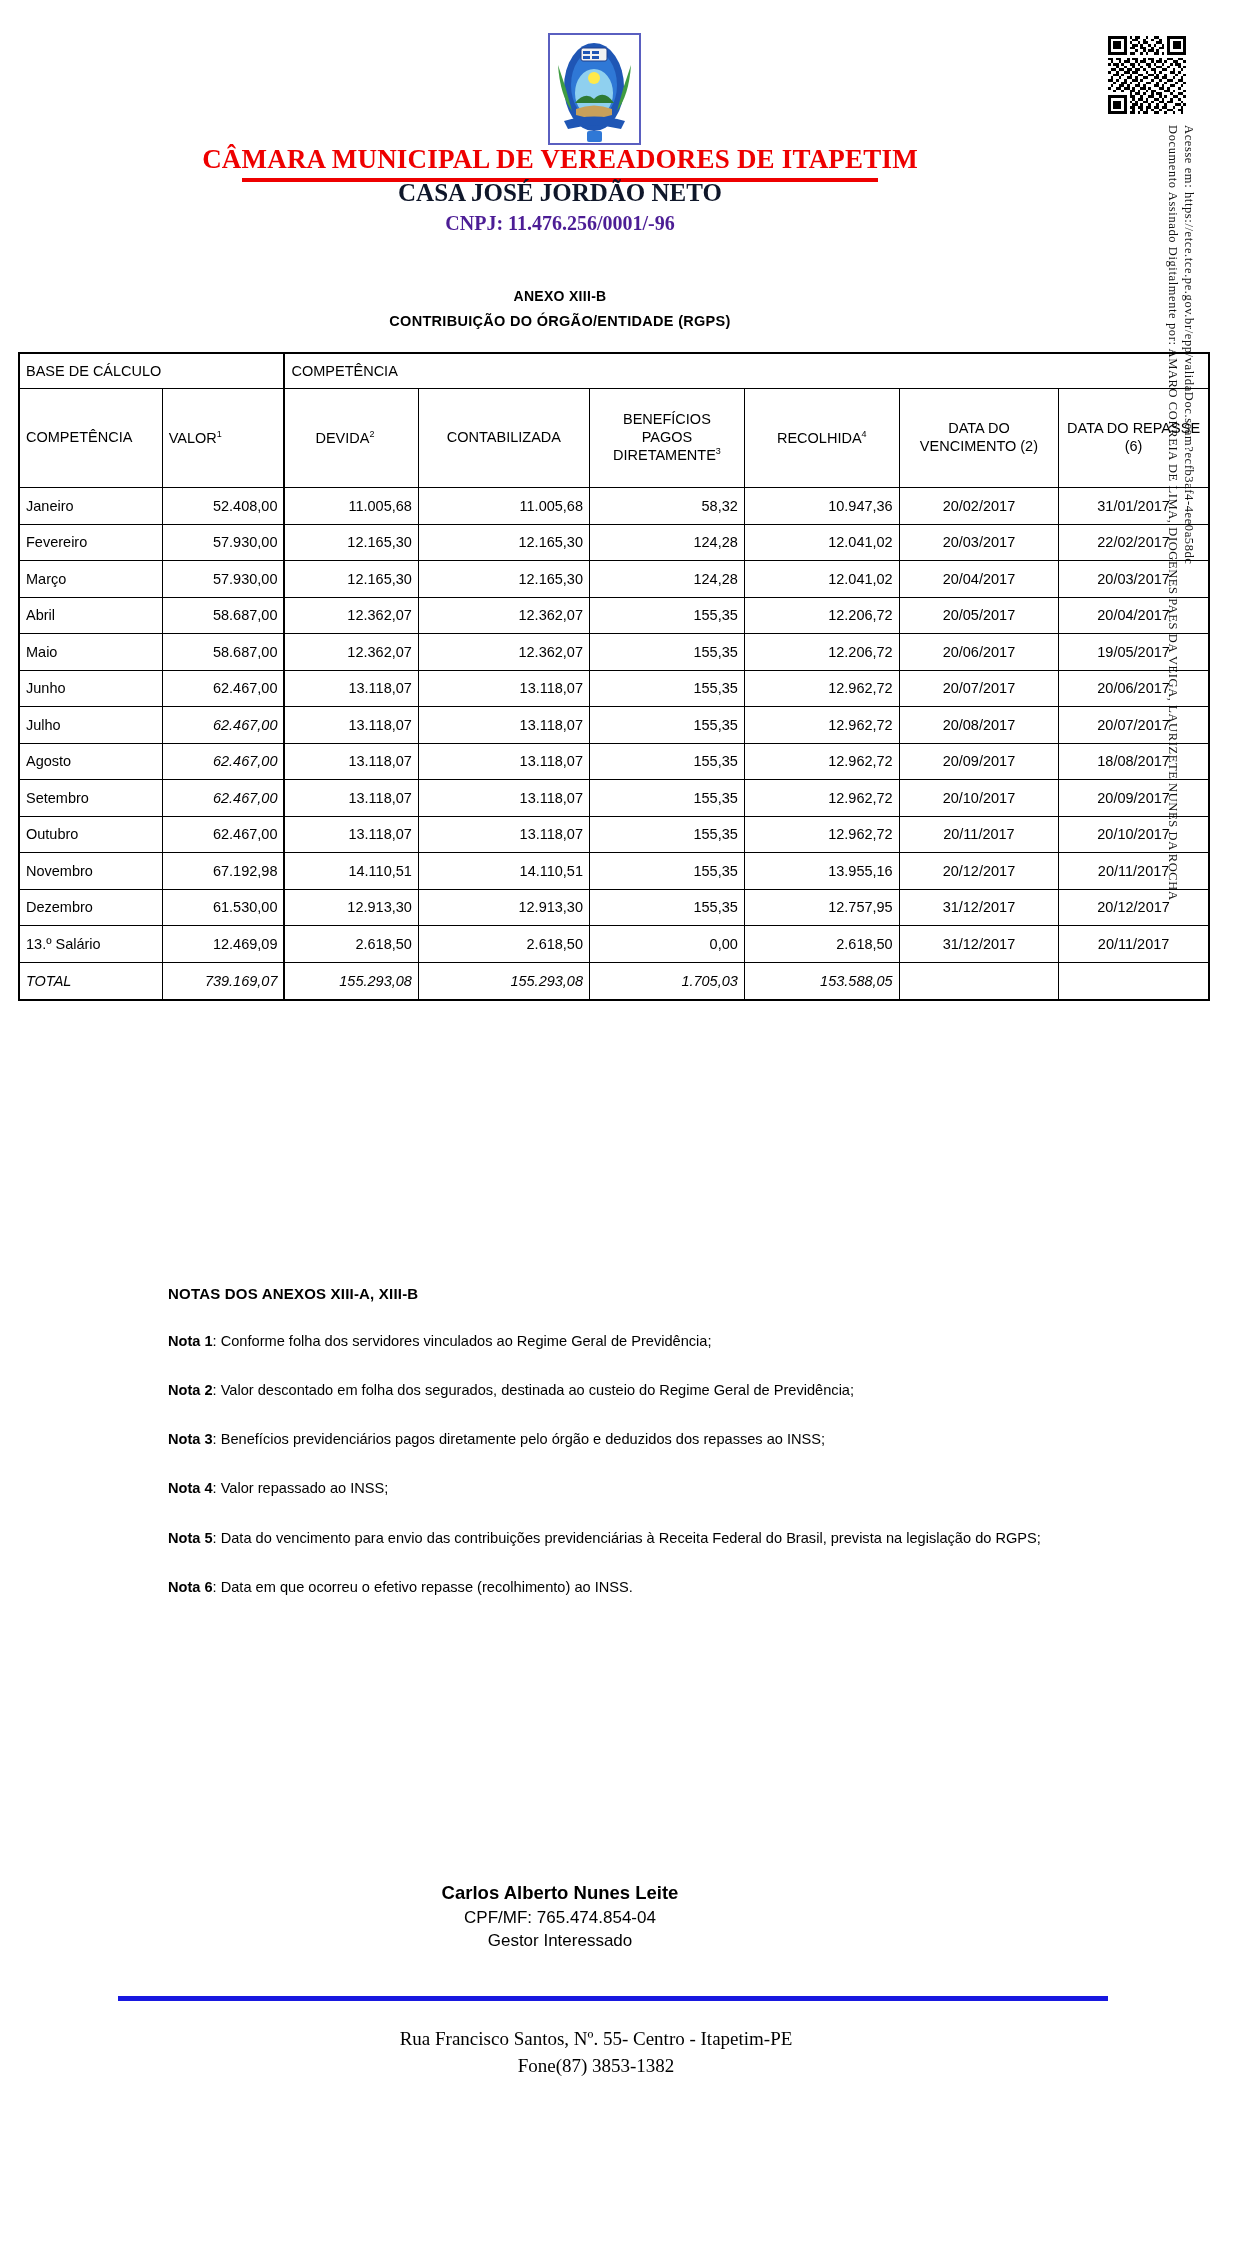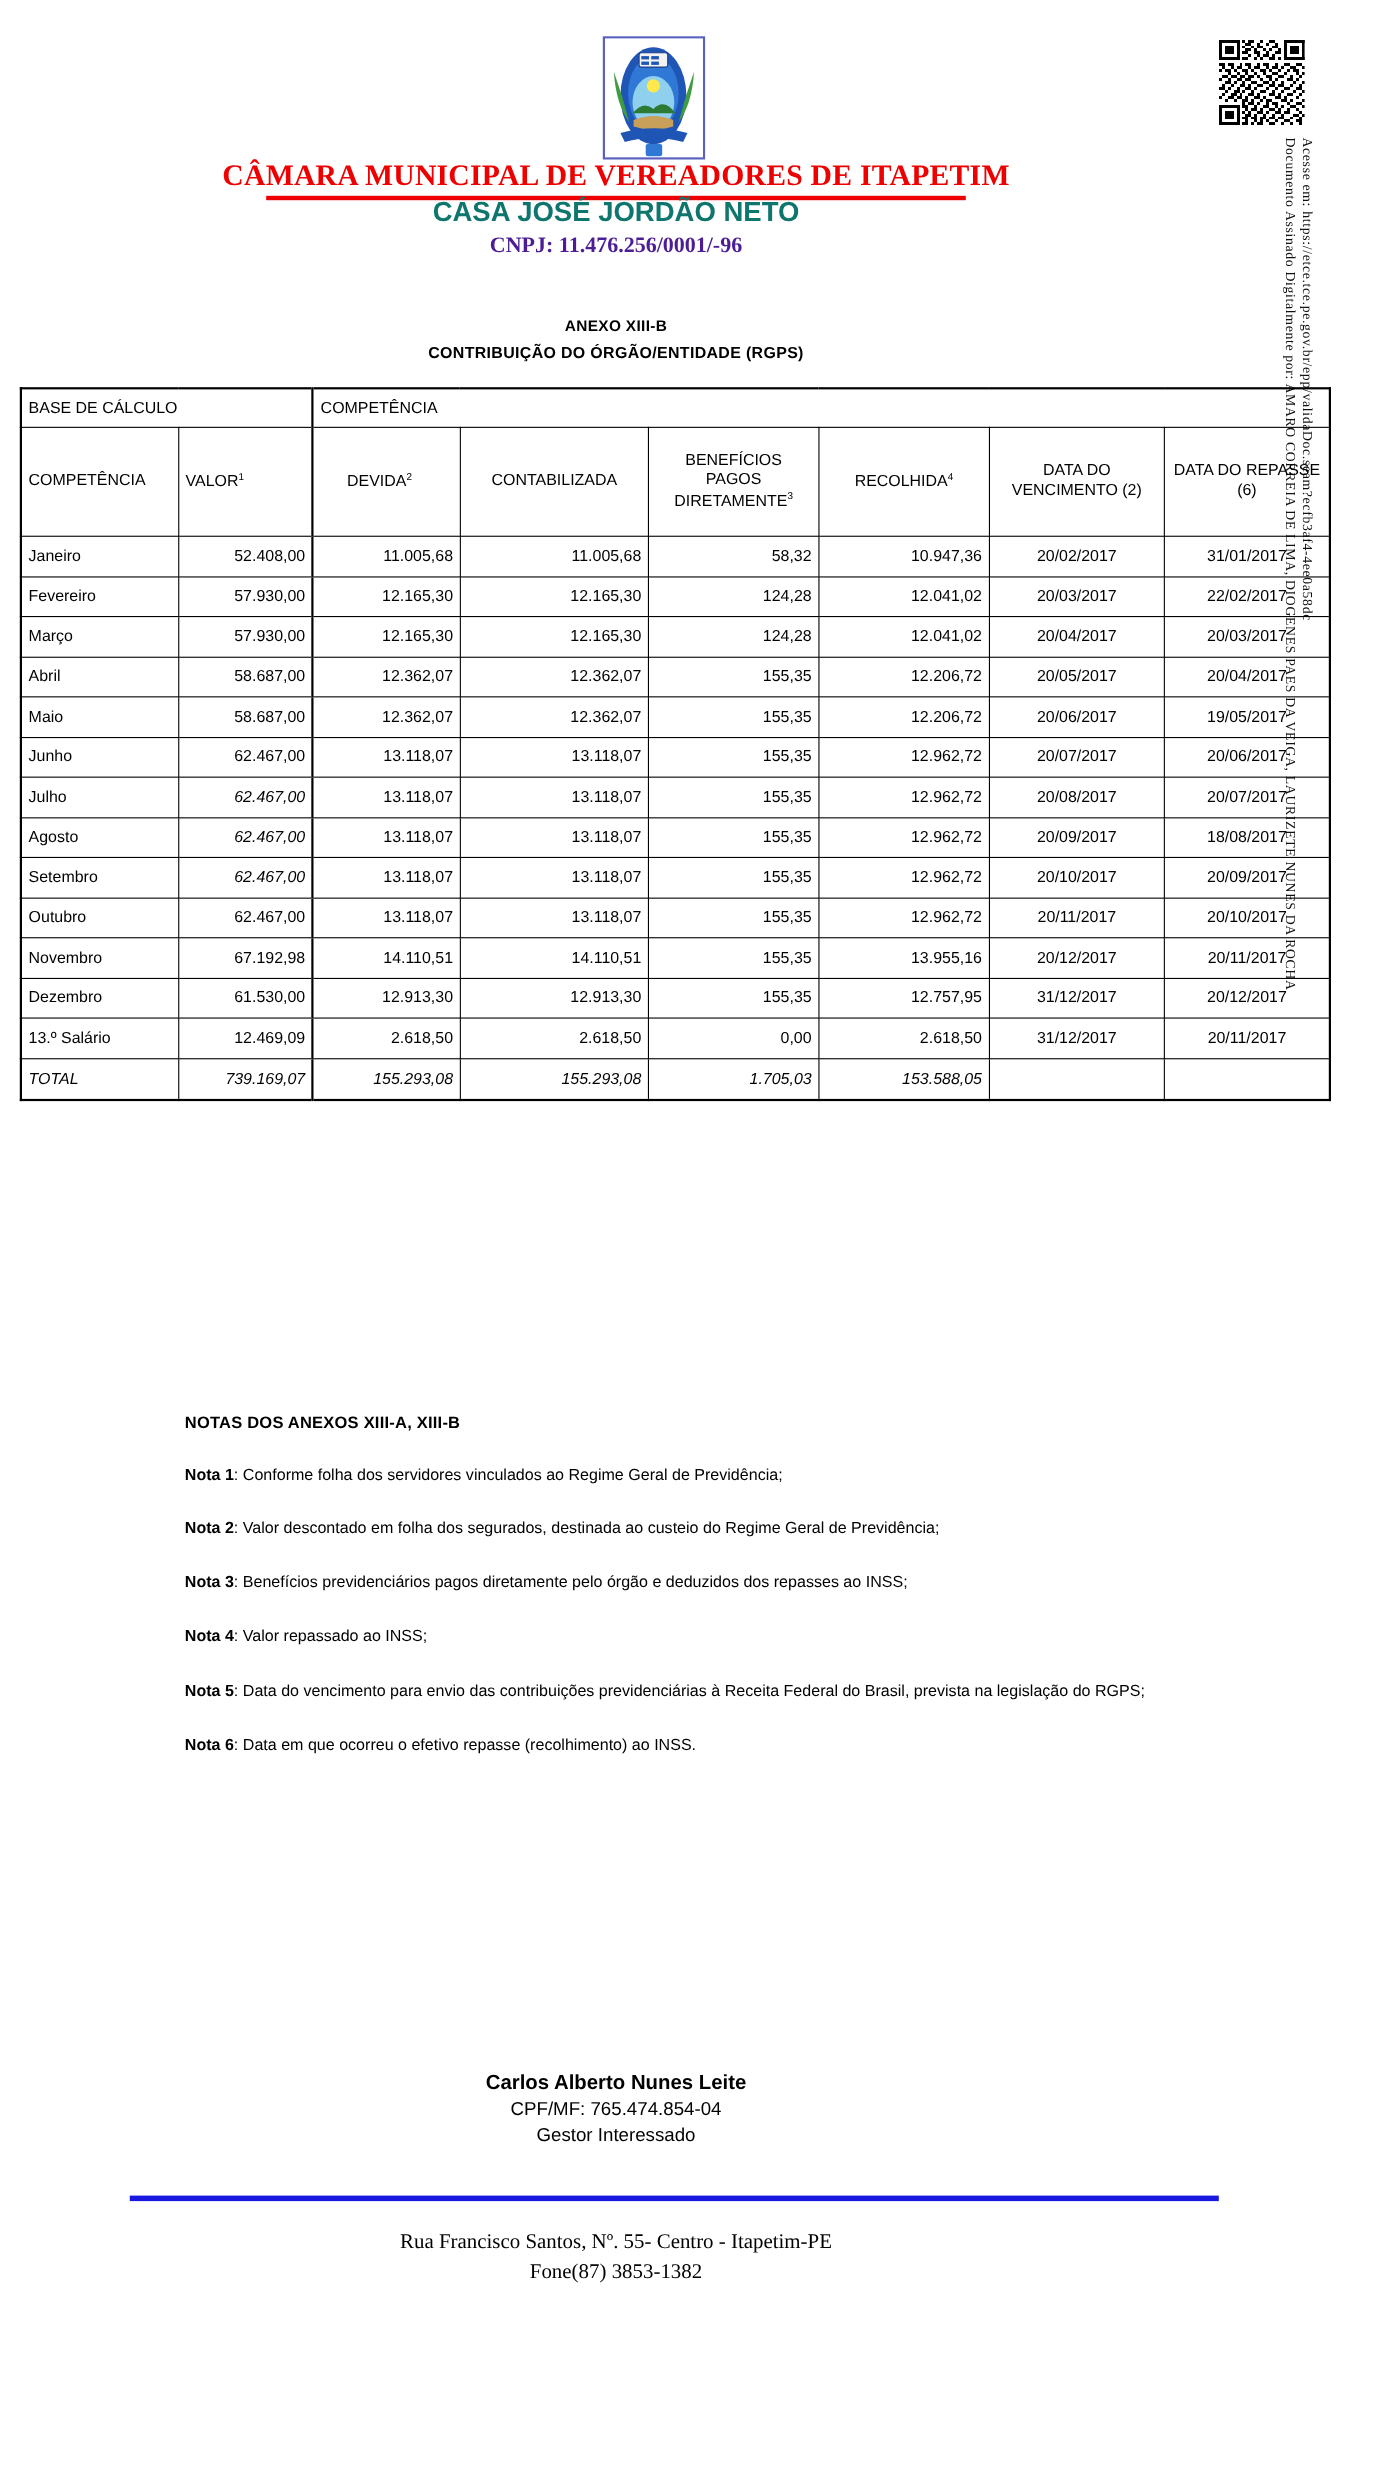--- a/index.html
+++ b/index.html
@@ -88,24 +88,24 @@
     height: 4px;
     background: #ee0000;
     margin: 3px auto 0;
   }
   .org-sub {
     position: absolute;
     top: 179px;
     left: 0;
     width: 1120px;
     text-align: center;
-    font-family: Liberation Sans, sans-serif;
+    font-family: Liberation Serif, serif;
     font-weight: bold;
     font-size: 25px;
-    color: #0f766e;
+    color: #0f172a;
   }
   .org-cnpj {
     position: absolute;
     top: 212px;
     left: 0;
     width: 1120px;
     text-align: center;
     font-family: "Liberation Serif", serif;
     font-weight: bold;
     font-size: 20px;
@@ -254,20 +254,21 @@
     background: #1818e0;
   }
 
   .addr {
     position: absolute;
     top: 2028px;
     left: 0;
     width: 1120px;
     text-align: center;
     font-family: "Liberation Serif", serif;
+    padding-left: 36px;
   }
   .addr .l1 { font-size: 19px; margin-bottom: 5px; }
   .addr .l2 { font-size: 19px; }
 </style>
 </head>
 <body>
 
 <div class="page">
 
   <div class="qr-wrap">

